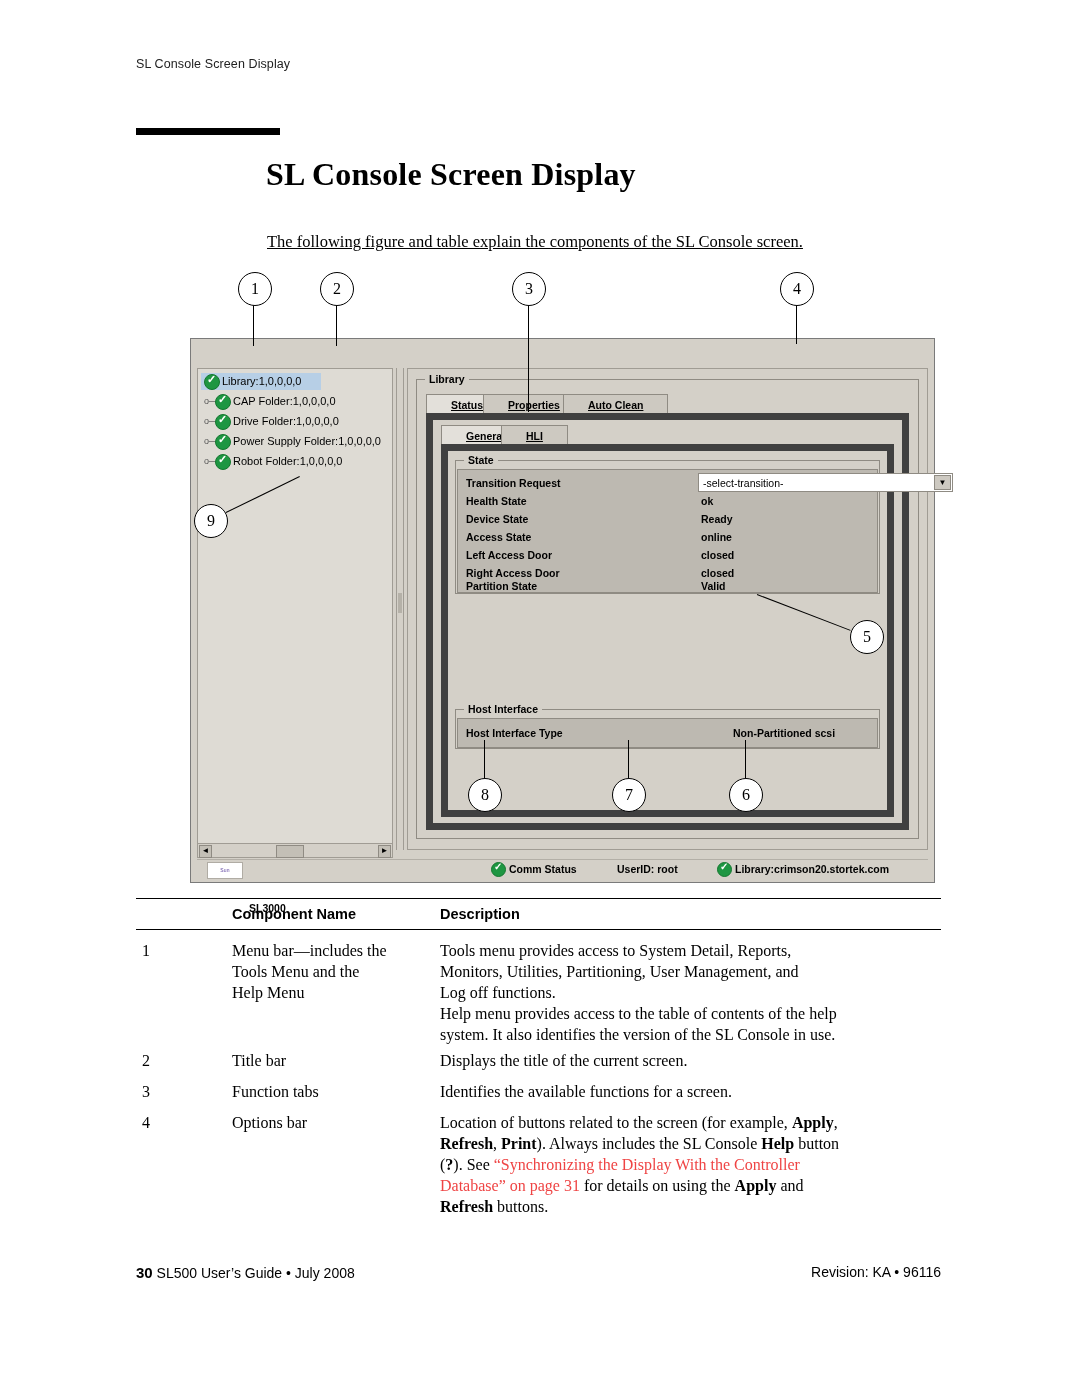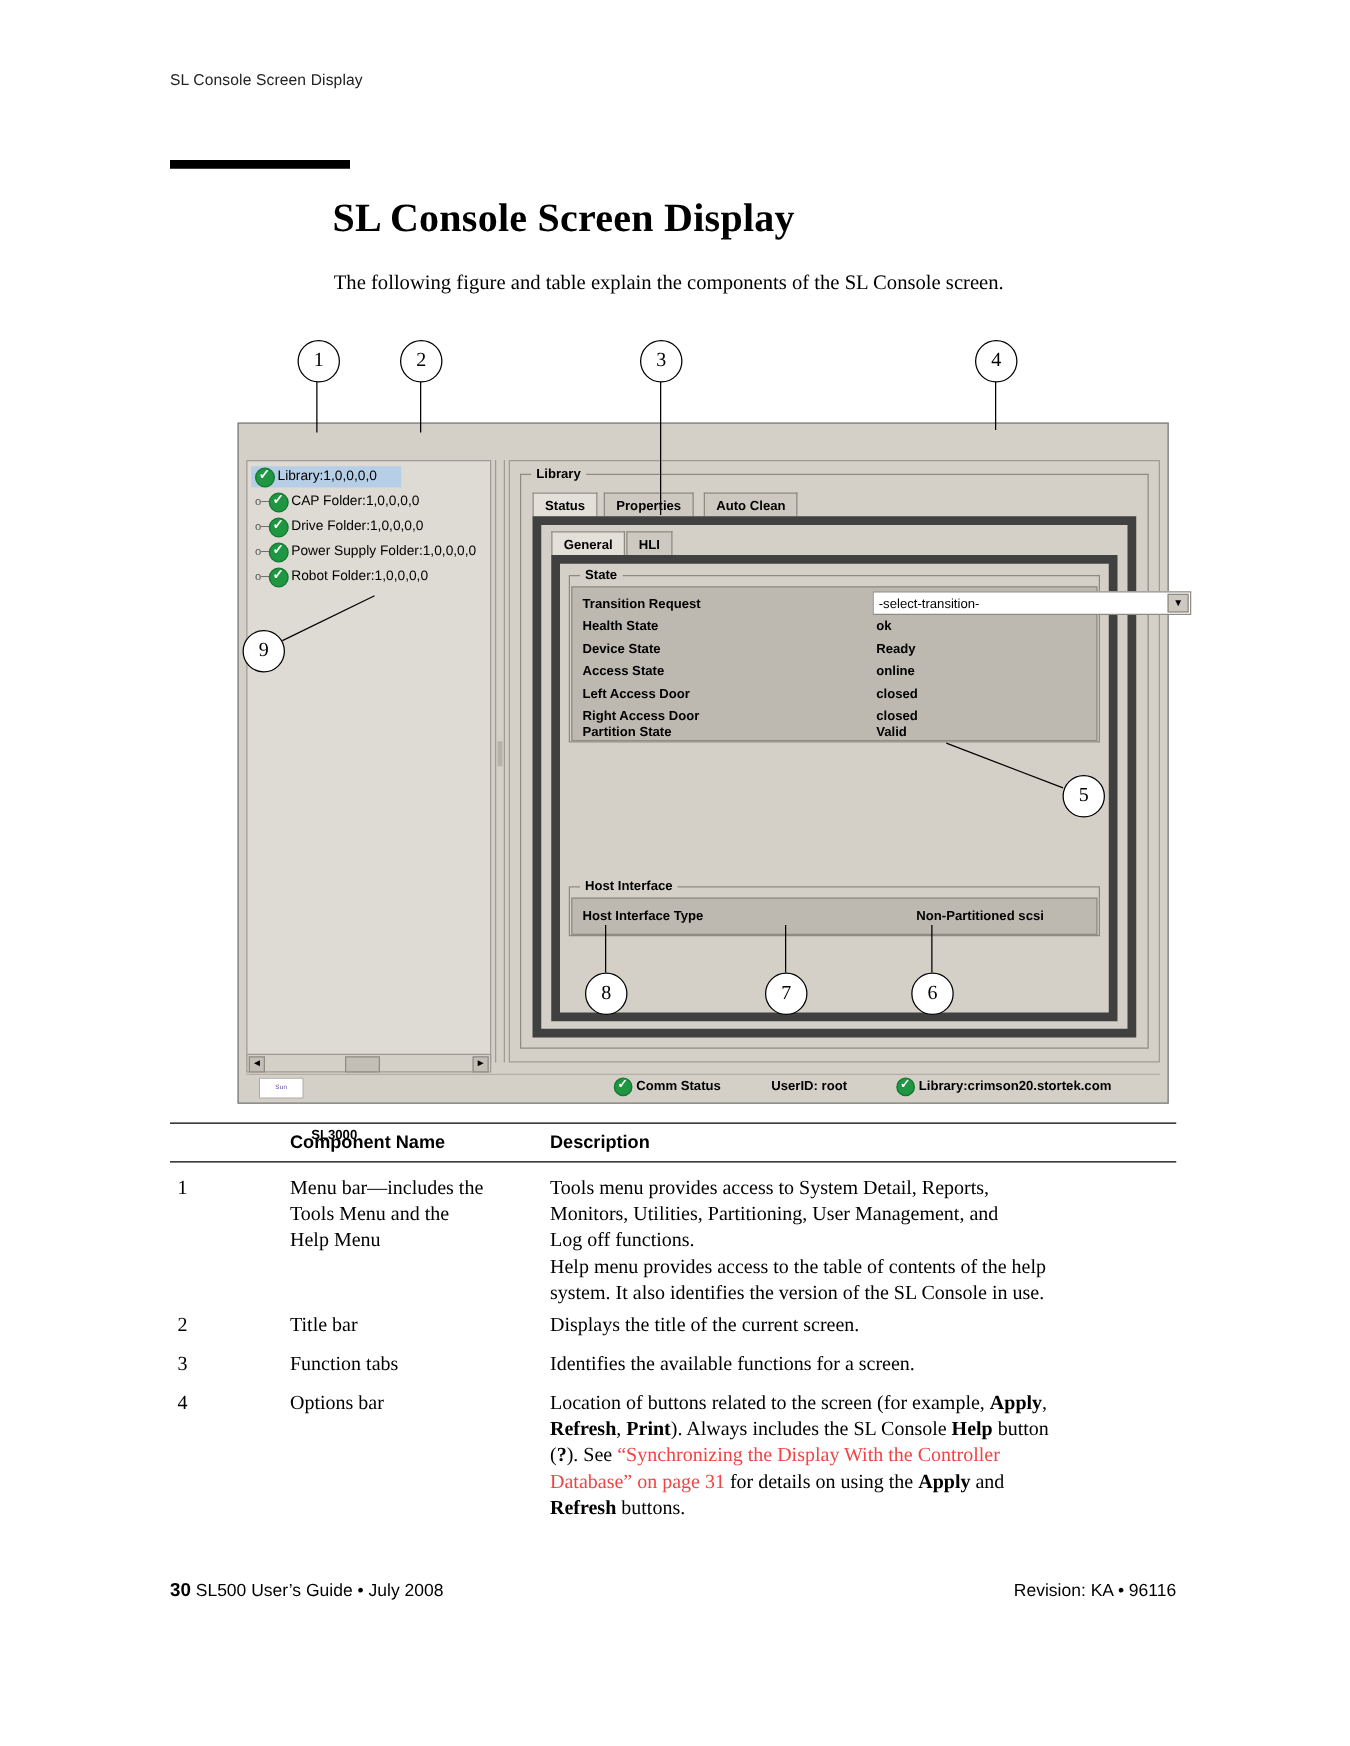--- a/index.html
+++ b/index.html
@@ -26,22 +26,22 @@
   }
 
   .chapter-title {
     position:absolute; left:266px; top:156px;
     font-family:"Liberation Serif", serif;
     font-weight:bold; font-size:32px; color:#000;
     letter-spacing:0.2px;
   }
 
   .intro {
-    position:absolute; left:267px; top:215px; width:720px;
-    font-size:16.5px; line-height:22px;
+    position:absolute; left:267px; top:231px; width:720px;
+    font-size:16.5px; line-height:22px;text-decoration:underline;
   }
 
   
   .callout {
     position:absolute;
     width:32px; height:32px; border-radius:50%;
     border:1.3px solid #000; background:#fff;
     font-family:"Liberation Serif", serif;
     font-size:16px; text-align:center; line-height:31px;
     z-index:40;
@@ -139,24 +139,25 @@
   }
   .group {
     position:absolute; border:1px solid #8f8b83;
     box-sizing:border-box;
   }
   .group-title {
     position:absolute; top:-7px; left:8px; background:#d4d0c8;
     padding:0 4px; font-size:10.5px; font-weight:bold;
   }
   .tab {
-    position:absolute; height:20px; padding:0 9px;
+    position:absolute; height:20px; padding:0 24px;
     background:#cdc9c1; border:1px solid #8f8b83; border-bottom:none;
     font-size:10.5px; font-weight:bold; line-height:20px;
     box-sizing:border-box;
+    text-decoration:underline;
   }
   .tab.active { background:#e3e0da; }
   .tabpane {
     position:absolute; background:#d4d0c8; border:7px solid #404040;
     box-sizing:border-box;
   }
   .field-label {
     position:absolute; font-size:10.5px; font-weight:bold;
   }
   .field-value {

